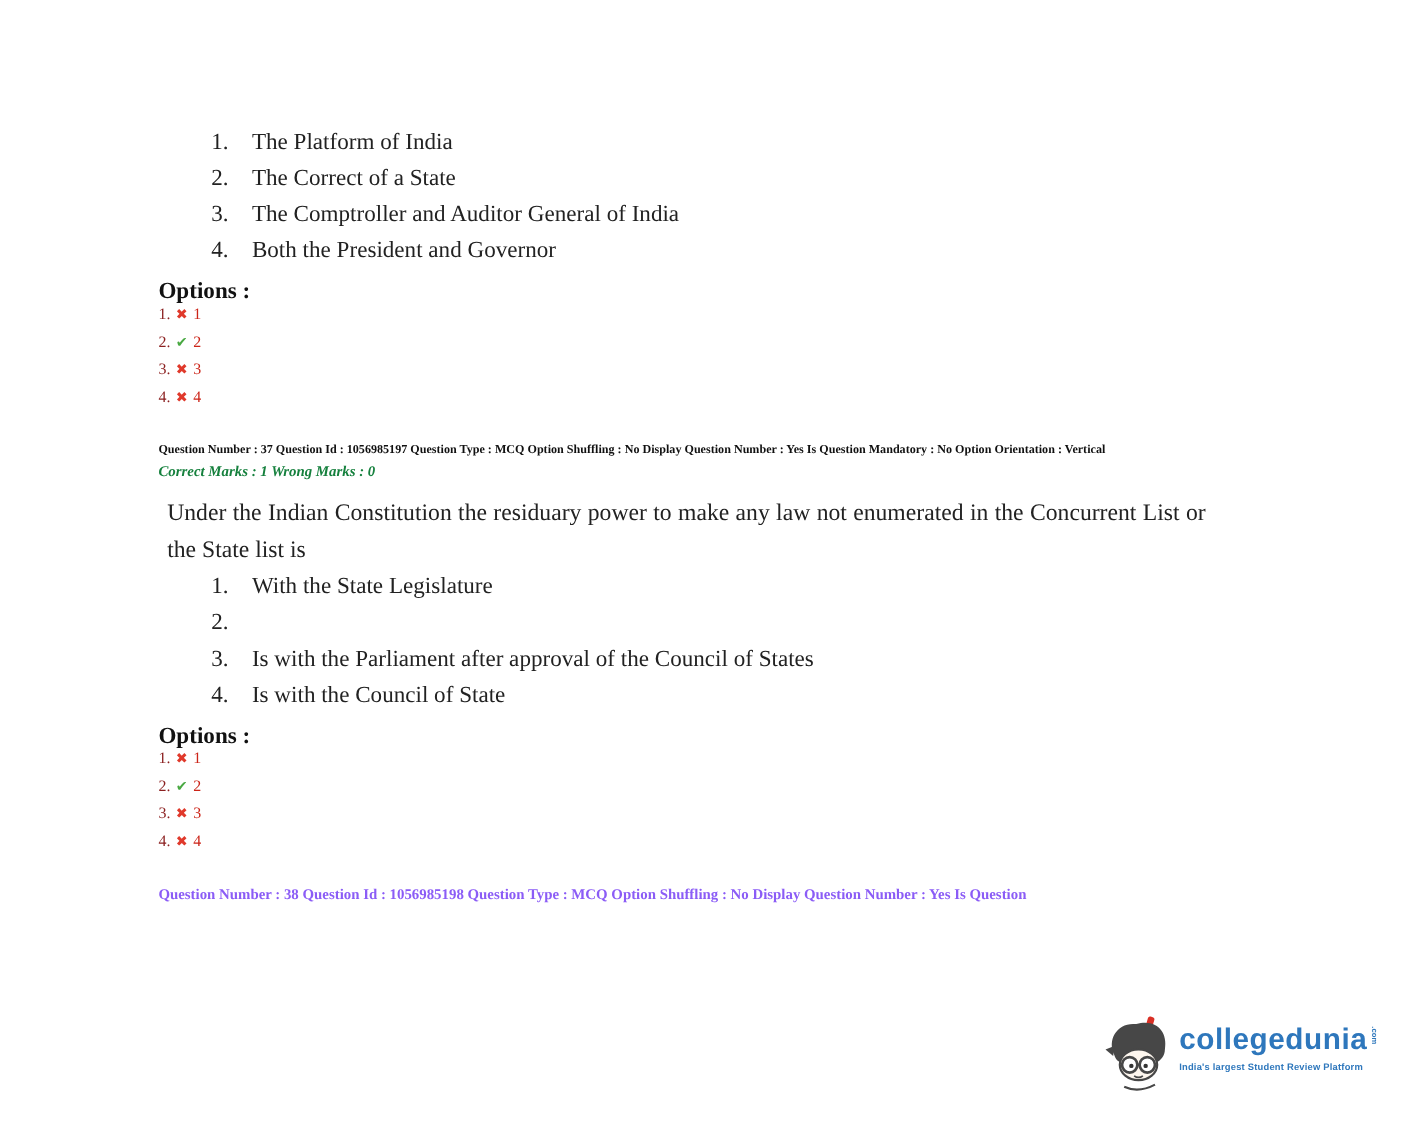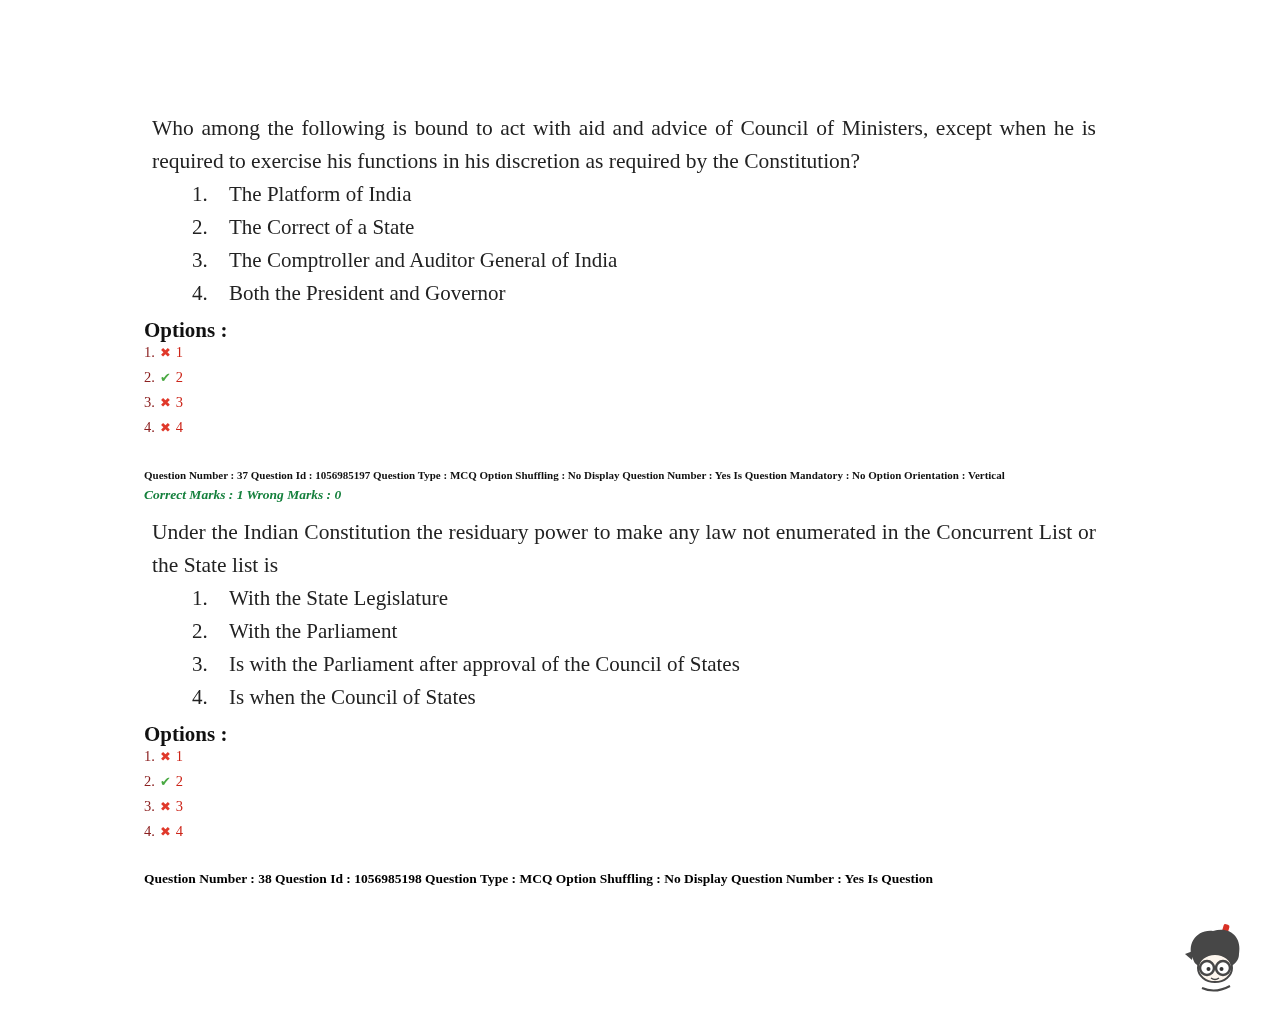--- a/index.html
+++ b/index.html
@@ -73,21 +73,21 @@
     color: #15803d;
     font-style: italic;
   }
   .q2-block { margin-top: 12px; }
   .footer-meta {
     margin-top: 26px;
     width: 948px;
     font-weight: bold;
     font-size: 13.5px;
     line-height: 18px;
-    color: #000000;
+    color: #8b5cf6;
   }
 
   
   .logo {
     position: absolute;
     right: 32px;
     bottom: 32px;
     display: flex;
     align-items: flex-start;
   }
@@ -119,21 +119,20 @@
     margin-top: 6px;
     letter-spacing: 0.2px;
   }
 </style>
 </head>
 <body>
 
 <div class="page">
 
   <div class="q-block">
-    <div class="q-text">Who among the following is bound to act with aid and advice of Council of Ministers, except when he is required to exercise his functions in his discretion as required by the Constitution?</div>
     <div class="choices">
       <div class="choice-row">
         <span class="choice-num">1.</span>
         <span class="choice-text">The Platform of India</span>
       </div>
       <div class="choice-row">
         <span class="choice-num">2.</span>
         <span class="choice-text">The Correct of a State</span>
       </div>
       <div class="choice-row">
@@ -176,29 +175,28 @@
 
   <div class="q-block q2-block">
     <div class="q-text">Under the Indian Constitution the residuary power to make any law not enumerated in the Concurrent List or the State list is</div>
     <div class="choices">
       <div class="choice-row">
         <span class="choice-num">1.</span>
         <span class="choice-text">With the State Legislature</span>
       </div>
       <div class="choice-row">
         <span class="choice-num">2.</span>
-        <span class="choice-text">With the Parliament</span>
       </div>
       <div class="choice-row">
         <span class="choice-num">3.</span>
         <span class="choice-text">Is with the Parliament after approval of the Council of States</span>
       </div>
       <div class="choice-row">
         <span class="choice-num">4.</span>
-        <span class="choice-text">Is when the Council of States</span>
+        <span class="choice-text">Is with the Council of State</span>
       </div>
     </div>
 
     <div class="options-label">Options :</div>
     <div class="options">
       <div class="opt-line">
         <span class="opt-num">1.</span>
         <span class="mark wrong">✖</span>
         <span class="opt-val">1</span>
       </div>
@@ -233,13 +231,20 @@
       <ellipse cx="31" cy="45" rx="17" ry="14" fill="#fdf6ee" stroke="#474747" stroke-width="2"></ellipse>
       <circle cx="23" cy="45" r="7" fill="#ffffff" stroke="#474747" stroke-width="2.5"></circle>
       <circle cx="39" cy="45" r="7" fill="#ffffff" stroke="#474747" stroke-width="2.5"></circle>
       <line x1="30" y1="45" x2="32" y2="45" stroke="#474747" stroke-width="2.5"></line>
       <circle cx="24.5" cy="46" r="2" fill="#333333"></circle>
       <circle cx="37.5" cy="46" r="2" fill="#333333"></circle>
       <path d="M27 55 Q31 58 35 55" stroke="#474747" stroke-width="1.5" fill="none"></path>
       <path d="M18 65 Q31 71 46 63" stroke="#474747" stroke-width="2" fill="none"></path>
     </svg>
   </div>
+  <div class="logo-text">
+    <div class="brand-row">
+      <span class="brand">collegedunia</span>
+      <span class="suffix">.com</span>
+    </div>
+    <div class="tagline">India's largest Student Review Platform</div>
+  </div>
 </div>
 
 </body></html>

